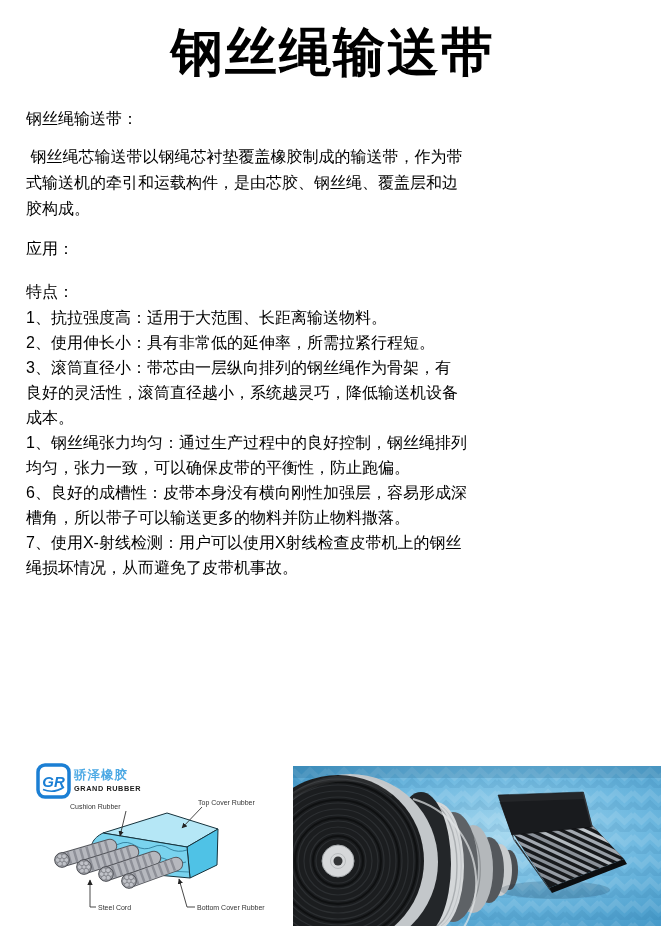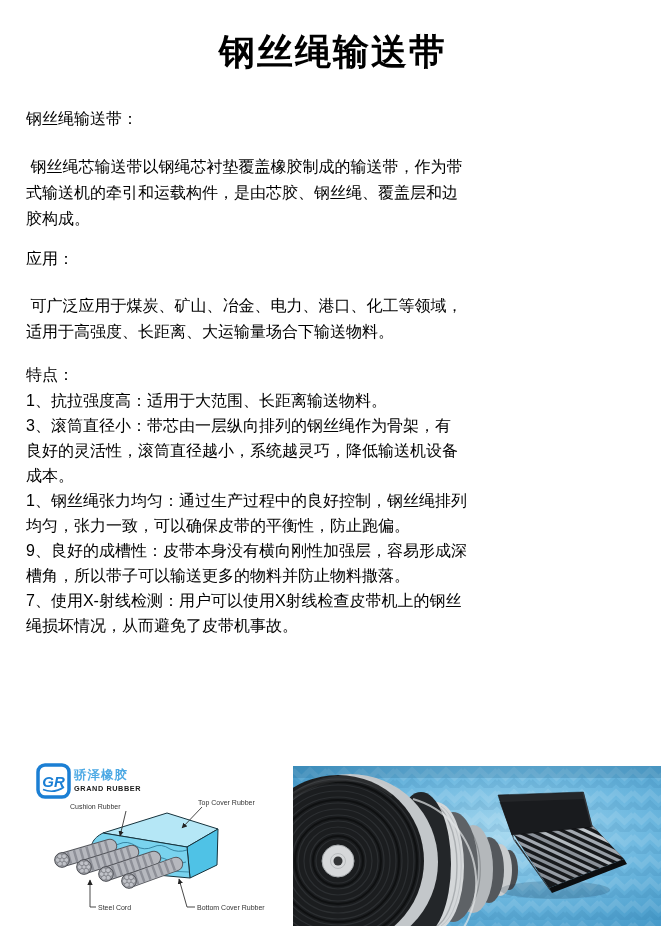--- a/index.html
+++ b/index.html
@@ -2,27 +2,27 @@
 <html><head>
 <meta charset="utf-8">
 <style>
   html,body{margin:0;padding:0}
   body{
     width:666px;height:930px;background:#ffffff;color:#000;
     font-family:"Liberation Sans","DejaVu Sans",sans-serif;
     position:relative;overflow:hidden;
   }
   .title{
-    margin:0;padding-top:22px;font-size:36px;line-height:60px;
+    margin:0;padding-top:22px;font-size:52px;line-height:60px;
     font-weight:700;text-align:center;letter-spacing:2px;
   }
   .content{margin:0 26px;font-size:16px;line-height:26px}
   .pre{white-space:pre-wrap}
   .heading-intro{margin-top:24px}
-  .para-intro{margin-top:22px}
+  .para-intro{margin-top:12px}
   .heading-app{margin-top:14px}
   .para-app{margin-top:21px}
   .heading-feat{margin-top:17px}
   .features{line-height:25px}
   .images{position:absolute;left:0;top:762px;width:666px;height:168px}
   .diagram-img{position:absolute;left:30px;top:0}
   .photo-img{position:absolute;left:293px;top:4px}
   svg text{font-family:"Liberation Sans","DejaVu Sans",sans-serif}
 </style>
 </head>
@@ -30,32 +30,31 @@
 
 <h1 class="title">钢丝绳输送带</h1>
 
 <div class="content">
   <div class="pre heading-intro">钢丝绳输送带：</div>
   <div class="pre para-intro"> 钢丝绳芯输送带以钢绳芯衬垫覆盖橡胶制成的输送带，作为带
 式输送机的牵引和运载构件，是由芯胶、钢丝绳、覆盖层和边
 胶构成。</div>
 
   <div class="pre heading-app">应用：</div>
-  <div class="pre para-app"> 可广泛应用于煤炭、矿山、冶金、电力、港口、化工等领域，
-适用于高强度、长距离、大运输量场合下输送物料。</div>
 
   <div class="pre heading-feat">特点：</div>
   <div class="features">
     <div class="pre">1、抗拉强度高：适用于大范围、长距离输送物料。</div>
+    <div class="pre">2、使用伸长小：具有非常低的延伸率，所需拉紧行程短。</div>
     <div class="pre">3、滚筒直径小：带芯由一层纵向排列的钢丝绳作为骨架，有
 良好的灵活性，滚筒直径越小，系统越灵巧，降低输送机设备
 成本。</div>
     <div class="pre">1、钢丝绳张力均匀：通过生产过程中的良好控制，钢丝绳排列
 均匀，张力一致，可以确保皮带的平衡性，防止跑偏。</div>
-    <div class="pre">9、良好的成槽性：皮带本身没有横向刚性加强层，容易形成深
+    <div class="pre">6、良好的成槽性：皮带本身没有横向刚性加强层，容易形成深
 槽角，所以带子可以输送更多的物料并防止物料撒落。</div>
     <div class="pre">7、使用X-射线检测：用户可以使用X射线检查皮带机上的钢丝
 绳损坏情况，从而避免了皮带机事故。</div>
   </div>
 </div>
 
 <div class="images">
 
   <svg class="diagram-img" width="238" height="166" viewBox="0 0 238 166">
     <defs>

